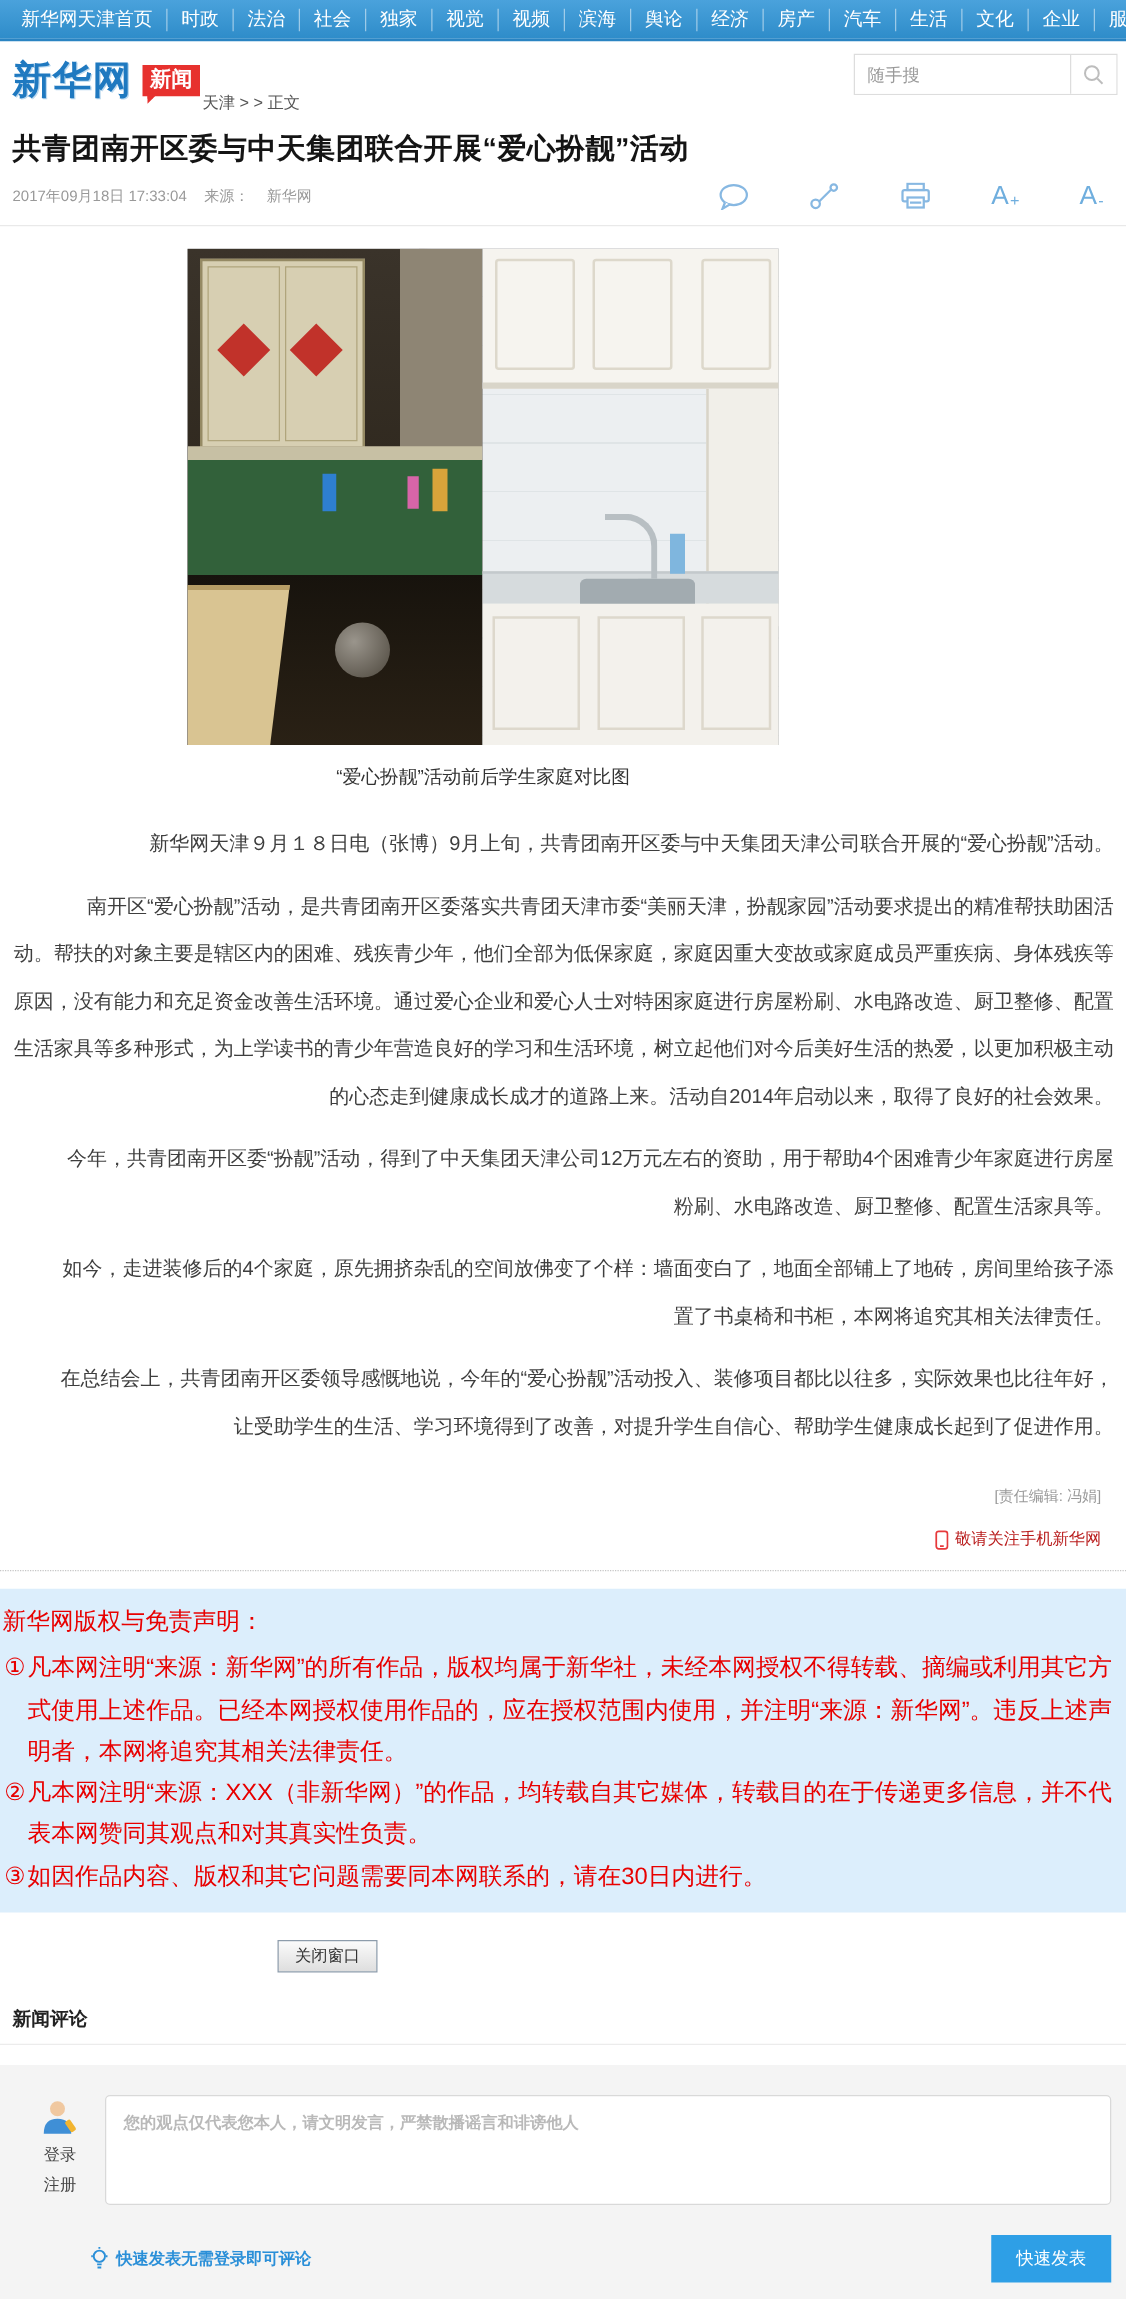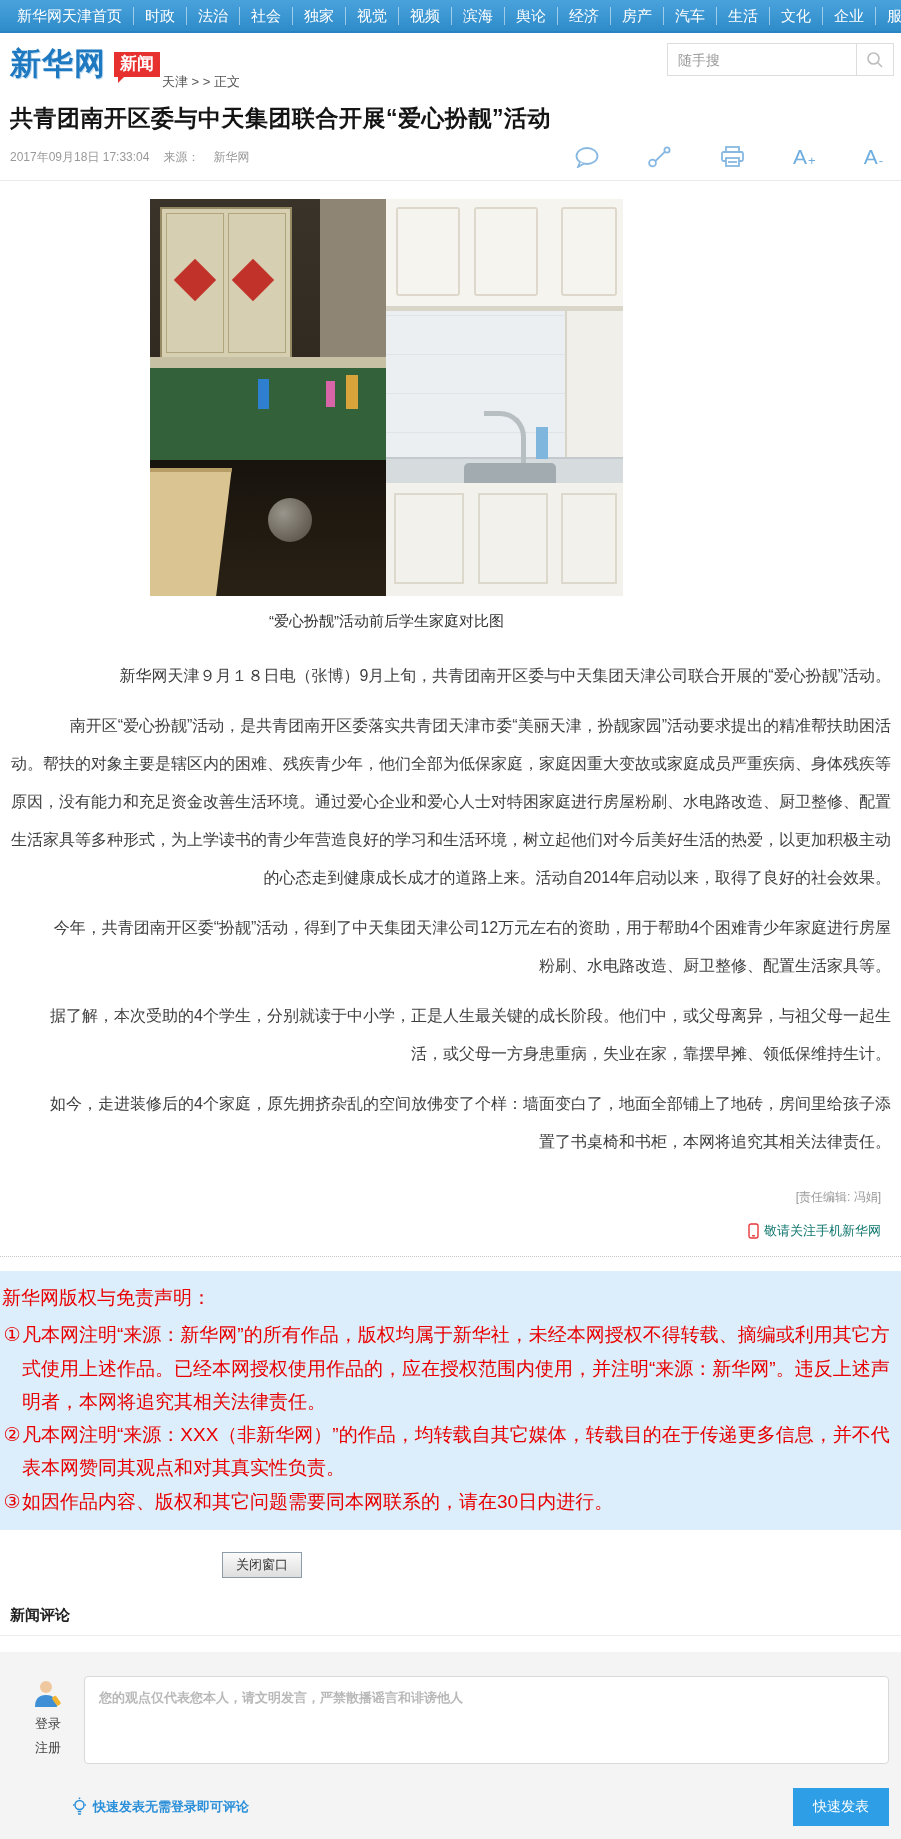--- a/index.html
+++ b/index.html
@@ -11,21 +11,21 @@
   .topnav a { color:#fff; font-size:15px; text-decoration:none; padding:0 11px; line-height:18px; white-space:nowrap; }
   .topnav a + a { border-left:1px solid rgba(255,255,255,.5); }
 
   
   .header { position:relative; height:62px; }
   .logo { position:absolute; left:10px; top:14px; display:flex; align-items:flex-start; }
   .logo-text { font-size:31px; font-weight:bold; color:#1f79c0; letter-spacing:1px; line-height:34px; text-shadow:1px 1px 0 #bcd9ef; }
   .logo-badge { position:relative; margin:5px 0 0 8px; background:#e7312e; color:#fff; font-size:17px; font-weight:bold; padding:2px 6px 3px; line-height:20px; }
   .logo-badge:after { content:""; position:absolute; left:4px; bottom:-6px; border:4px solid transparent; border-top-color:#e7312e; border-left-color:#e7312e; }
   .breadcrumb { position:absolute; left:162px; bottom:4px; font-size:13px; color:#555; }
-  .search { position:absolute; right:7px; top:10px; width:227px; height:33px; display:flex; border:1px solid #ddd; background:#fff; }
+  .search { position:absolute; right:7px; top:10px; width:211px; height:33px; display:flex; border:1px solid #ddd; background:#fff; }
   .search input { flex:1; border:none; outline:none; padding:0 10px; font-size:14px; color:#333; min-width:0; }
   .search input::placeholder { color:#9a9a9a; }
   .search button { width:37px; border:none; border-left:1px solid #ddd; background:#fff; display:flex; align-items:center; justify-content:center; cursor:pointer; }
 
   
   .title-row { padding:2px 10px 0; }
   h1 { font-size:23px; margin:6px 0 12px; color:#141414; font-weight:bold; letter-spacing:.5px; }
   .meta-row { display:flex; align-items:center; padding:0 10px 12px; border-bottom:1px solid #e9e9e9; font-size:12px; color:#999; }
   .meta-row .sep { width:14px; }
   .toolbar { margin-left:auto; display:flex; align-items:center; gap:48px; color:#87b8e2; padding-right:8px; }
@@ -61,21 +61,21 @@
   .pr-base { left:0; bottom:0; width:100%; height:113px; background:#f3f1ec; }
   .pr-base .door { position:absolute; top:10px; bottom:12px; width:70px; border:2px solid #ddd8cc; }
   .pr-towel { right:62px; top:300px; width:14px; height:34px; background:#3f9b63; }
   .pr-bottle { left:150px; top:228px; width:12px; height:32px; background:#7fb6de; }
 
   .caption { width:473px; margin:16px 0 0 140px; text-align:center; font-size:15px; color:#333; }
   .body-text { margin-top:26px;text-align:right; }
   .body-text p { font-size:16px; line-height:38px; color:#3e3e3e; text-indent:2em; margin:0 0 12px; }
 
   .editor { text-align:right; color:#999; font-size:12px; padding:16px 10px 0; }
-  .promo { display:flex; justify-content:flex-end; align-items:center; gap:5px; color:#0f766e; font-size:13px; padding:16px 10px 16px; }
+  .promo { display:flex; justify-content:flex-end; align-items:flex-end; gap:5px; color:#b91c1c; font-size:13px; padding:16px 10px 16px; }
   .dotted { border-bottom:1px dotted #c6c6c6; margin-bottom:14px; }
 
   .disclaimer { background:#dceefc; color:#e80000; font-size:19px; line-height:1.75; padding:10px 8px 12px 2px; }
   .d-title { margin:0 0 4px 0; }
   .d-item { display:flex; }
   .d-num { flex:0 0 20px; text-align:center; }
   .d-item .txt { flex:1; }
 
   .close-btn { margin:22px 0 0 222px; font-size:13px; color:#333; padding:3px 13px; border:1px solid #8d9cab; background:linear-gradient(#fbfbfb,#dedede); cursor:pointer; }
 
@@ -222,22 +222,22 @@
           <div class="door" style="right:6px;width:56px"></div>
         </div>
     </div>
   </div>
   <div class="caption">“爱心扮靓”活动前后学生家庭对比图</div>
 
   <div class="body-text">
     <p>新华网天津９月１８日电（张博）9月上旬，共青团南开区委与中天集团天津公司联合开展的“爱心扮靓”活动。</p>
     <p>南开区“爱心扮靓”活动，是共青团南开区委落实共青团天津市委“美丽天津，扮靓家园”活动要求提出的精准帮扶助困活动。帮扶的对象主要是辖区内的困难、残疾青少年，他们全部为低保家庭，家庭因重大变故或家庭成员严重疾病、身体残疾等原因，没有能力和充足资金改善生活环境。通过爱心企业和爱心人士对特困家庭进行房屋粉刷、水电路改造、厨卫整修、配置生活家具等多种形式，为上学读书的青少年营造良好的学习和生活环境，树立起他们对今后美好生活的热爱，以更加积极主动的心态走到健康成长成才的道路上来。活动自2014年启动以来，取得了良好的社会效果。</p>
     <p>今年，共青团南开区委“扮靓”活动，得到了中天集团天津公司12万元左右的资助，用于帮助4个困难青少年家庭进行房屋粉刷、水电路改造、厨卫整修、配置生活家具等。</p>
-    <p>据了解，本次受助的4个学生，分别就读于中小学，正是人生最关键的成长阶段。他们中，或父母离异，与祖父母一起生活，或父母一方身患重病，失业在家，靠摆早摊、领低保维持生计。</p>
     <p>如今，走进装修后的4个家庭，原先拥挤杂乱的空间放佛变了个样：墙面变白了，地面全部铺上了地砖，房间里给孩子添置了书桌椅和书柜，本网将追究其相关法律责任。</p>
+    <p>在总结会上，共青团南开区委领导感慨地说，今年的“爱心扮靓”活动投入、装修项目都比以往多，实际效果也比往年好，让受助学生的生活、学习环境得到了改善，对提升学生自信心、帮助学生健康成长起到了促进作用。</p>
   </div>
 
   <div class="editor">[责任编辑: 冯娟]</div>
 
   <div class="promo">
     <span>
       <svg width="11" height="16" viewBox="0 0 11 16" fill="none" stroke="#e6393b" stroke-width="1.4">
         <rect x="1" y="1" width="9" height="14" rx="2"></rect>
           <line x1="4" y1="12.8" x2="7" y2="12.8"></line>
       </svg>

